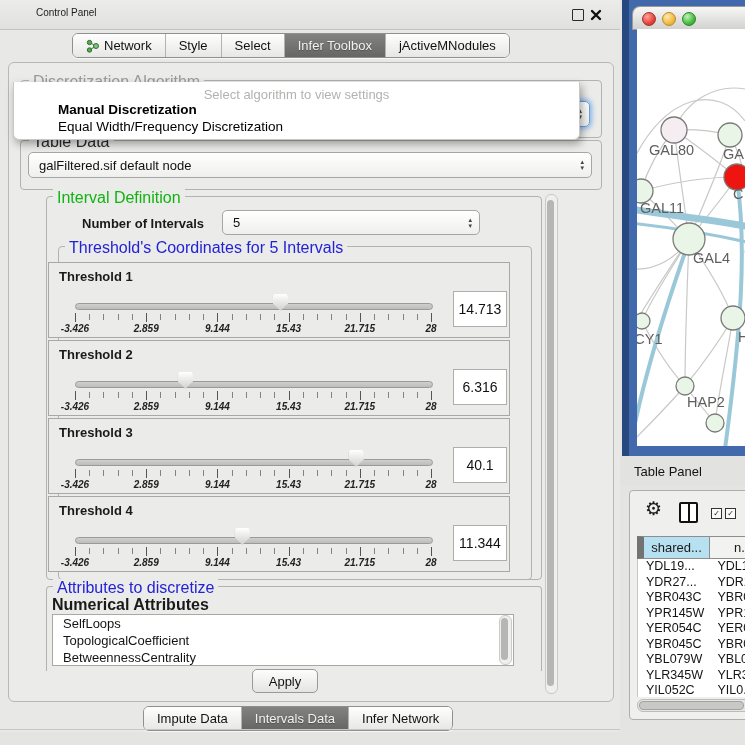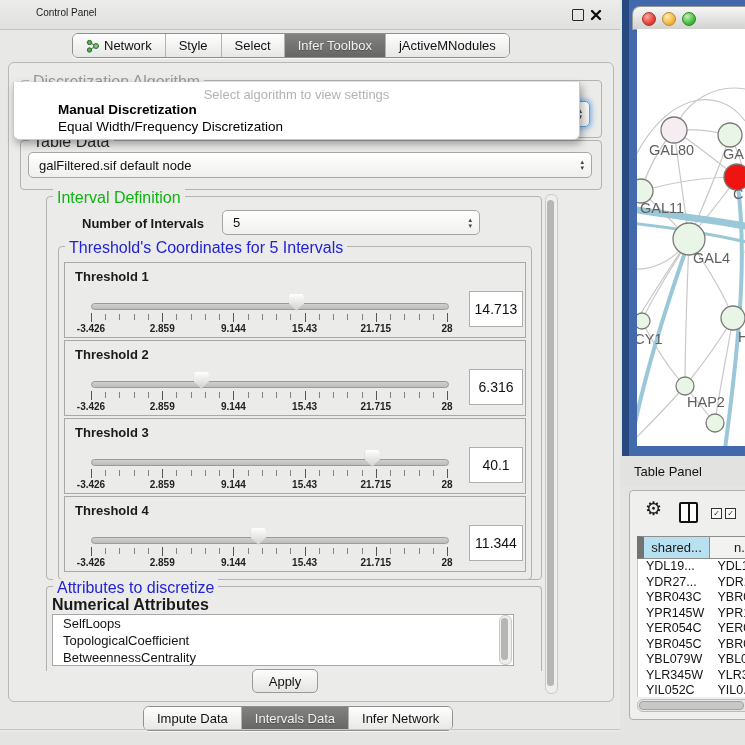--- a/index.html
+++ b/index.html
@@ -43,30 +43,30 @@
   .combo.focus{border:1px solid #6a9fd8;box-shadow:0 0 5px 2px #8ab8e8;}
 
   
   #algo-popup{left:13px;top:82px;width:565px;height:57px;background:#fff;border:1px solid #c8c8c6;border-top:none;
               border-radius:0 0 6px 6px;box-shadow:2px 4px 9px rgba(0,0,0,.35);z-index:5;}
   #algo-popup .prompt{position:absolute;left:0;right:0;top:5px;text-align:center;color:#b2b2b0;font-size:13px;}
   #algo-popup .opt{position:absolute;left:4px;right:4px;font-size:13.5px;color:#000;white-space:nowrap;margin-left:40px;}
   #algo-popup .opt.b{font-weight:bold;}
 
   
-  .thblock{position:absolute;left:64px;width:460px;height:74px;border:1px solid #a8a8a6;background:#ebebe9;}
+  .thblock{position:absolute;left:48px;width:460px;height:74px;border:1px solid #a8a8a6;background:#ebebe9;}
   .thblock .lbl{position:absolute;left:10px;top:6px;font-size:13px;font-weight:bold;color:#1a1a1a;}
   .thblock .track{position:absolute;left:26px;top:40px;width:356px;height:5px;background:linear-gradient(#cfcfcd,#bdbdbb);
                   border:1px solid #9a9a98;border-radius:4px;}
   .thblock .handle{position:absolute;width:15px;height:17px;top:31px;background:linear-gradient(#ffffff,#d0d0ce);
                   clip-path:polygon(10% 0,90% 0,100% 14%,100% 55%,50% 100%,0 55%,0 14%);filter:drop-shadow(0 0 1px #777);}
   .thblock .minorticks{position:absolute;left:26px;top:51px;width:357px;height:6px;
                   background:repeating-linear-gradient(to right,#828280 0,#828280 1px,transparent 1px,transparent 14.24px);}
   .thblock .majortick{position:absolute;top:50px;width:1px;height:9px;background:#555;}
-  .thblock .ticklabel{position:absolute;top:60px;transform:translateX(-50%);font-size:10px;font-weight:bold;color:#222;white-space:nowrap;}
+  .thblock .ticklabel{position:absolute;top:60px;transform:translateX(-50%);font-size:10px;font-weight:bold;color:#222;white-space:nowrap;font-style:italic;}
   .thblock .valbox{position:absolute;left:404px;top:28px;width:52px;height:34px;background:#fff;border:1px solid #aeaeac;
                   display:flex;align-items:center;justify-content:center;font-size:14px;color:#111;}
 
   
   #attr-list{position:absolute;left:52px;top:614px;width:460px;height:50px;background:#fff;border:1px solid #a8a8a6;overflow:hidden;}
   #attr-list .item{font-size:13px;color:#141414;padding:1px 0 1px 10px;white-space:nowrap;}
   .vscroll{position:absolute;width:11px;background:#efefed;border:1px solid #cacac8;border-radius:6px;}
   .vthumb{position:absolute;left:1px;width:7px;background:#b6b6b4;border-radius:4px;}
 
   #apply-btn{position:absolute;left:252px;top:669px;width:64px;height:22px;background:linear-gradient(#fdfdfd,#e4e4e2);

